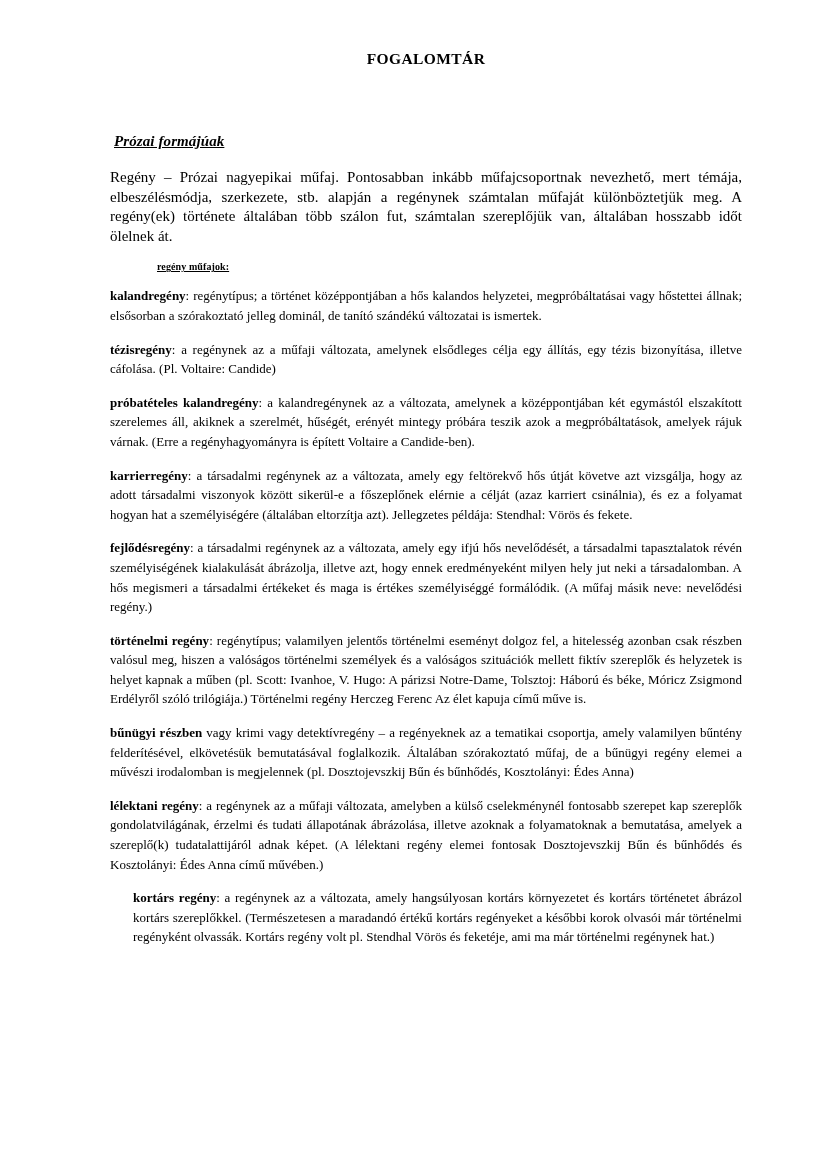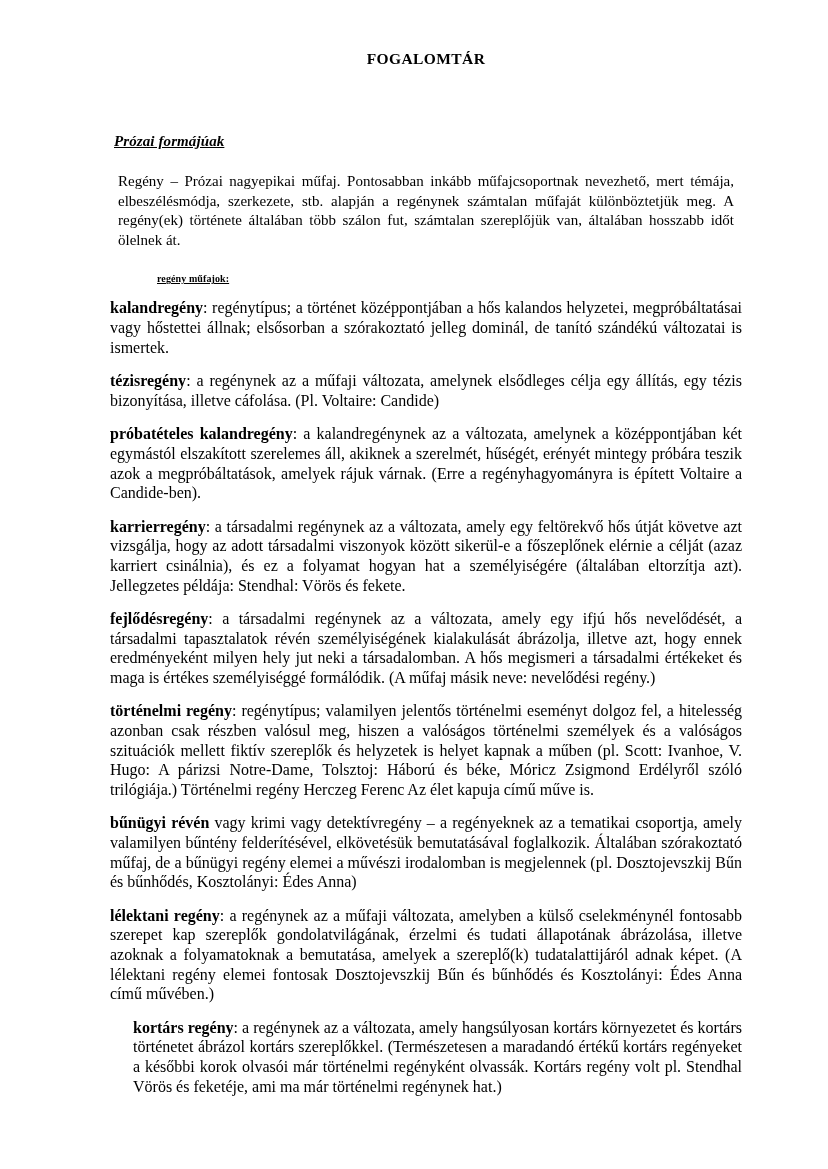--- a/index.html
+++ b/index.html
@@ -38,36 +38,36 @@
     font-style: italic;
     text-decoration: underline;
     font-size: 15px;
     margin: 4px;
     padding-top: 61px;
     letter-spacing: 0.1px;
   }
   .lead-para {
     font-size: 15px;
     line-height: 19.6px;
-    margin: 8px;
+    margin: 0;
     padding-top: 14px;
     text-align: justify;
     text-justify: inter-word;
   }
   .sub-heading {
     font-weight: bold;
     text-decoration: underline;
     font-size: 10px;
     margin: 0;
     padding-top: 15px;
     padding-left: 47px;
     letter-spacing: 0.1px;
   }
   .entry {
-    font-size: 16px;
+    font-size: 13px;
     line-height: 19.6px;
     margin: 0;
     padding-top: 14px;
     text-align: justify;
     text-justify: inter-word;
   }
   .entry .term {
     font-weight: bold;
   }
   .last-entry {
@@ -95,20 +95,20 @@
 
     <p class="entry"><span class="term">próbatételes kalandregény</span><span>: a kalandregénynek az a változata, amelynek a középpontjában két egymástól elszakított szerelemes áll, akiknek a szerelmét, hűségét, erényét mintegy próbára teszik azok a megpróbáltatások, amelyek rájuk várnak. (Erre a regényhagyományra is épített Voltaire a Candide-ben).</span></p>
 
 
     <p class="entry"><span class="term">karrierregény</span><span>: a társadalmi regénynek az a változata, amely egy feltörekvő hős útját követve azt vizsgálja, hogy az adott társadalmi viszonyok között sikerül-e a főszeplőnek elérnie a célját (azaz karriert csinálnia), és ez a folyamat hogyan hat a személyiségére (általában eltorzítja azt). Jellegzetes példája: Stendhal: Vörös és fekete.</span></p>
 
     <p class="entry"><span class="term">fejlődésregény</span><span>: a társadalmi regénynek az a változata, amely egy ifjú hős nevelődését, a társadalmi tapasztalatok révén személyiségének kialakulását ábrázolja, illetve azt, hogy ennek eredményeként milyen hely jut neki a társadalomban. A hős megismeri a társadalmi értékeket és maga is értékes személyiséggé formálódik. (A műfaj másik neve: nevelődési regény.)</span></p>
 
     <p class="entry"><span class="term">történelmi regény</span><span>: regénytípus; valamilyen jelentős történelmi eseményt dolgoz fel, a hitelesség azonban csak részben valósul meg, hiszen a valóságos történelmi személyek és a valóságos szituációk mellett fiktív szereplők és helyzetek is helyet kapnak a műben (pl. Scott: Ivanhoe, V. Hugo: A párizsi Notre-Dame, Tolsztoj: Háború és béke, Móricz Zsigmond Erdélyről szóló trilógiája.) Történelmi regény Herczeg Ferenc Az élet kapuja című műve is.</span></p>
 
-    <p class="entry"><span class="term">bűnügyi révén</span><span> vagy krimi vagy detektívregény – a regényeknek az a tematikai csoportja, amely valamilyen bűntény felderítésével, elkövetésük bemutatásával foglalkozik. Általában szórakoztató műfaj, de a bűnügyi regény elemei a művészi irodalomban is megjelennek (pl. Dosztojevszkij Bűn és bűnhődés, Kosztolányi: Édes Anna)</span></p>
+    <p class="entry"><span class="term">bűnügyi részben</span><span> vagy krimi vagy detektívregény – a regényeknek az a tematikai csoportja, amely valamilyen bűntény felderítésével, elkövetésük bemutatásával foglalkozik. Általában szórakoztató műfaj, de a bűnügyi regény elemei a művészi irodalomban is megjelennek (pl. Dosztojevszkij Bűn és bűnhődés, Kosztolányi: Édes Anna)</span></p>
 
     <p class="entry"><span class="term">lélektani regény</span><span>: a regénynek az a műfaji változata, amelyben a külső cselekménynél fontosabb szerepet kap szereplők gondolatvilágának, érzelmi és tudati állapotának ábrázolása, illetve azoknak a folyamatoknak a bemutatása, amelyek a szereplő(k) tudatalattijáról adnak képet. (A lélektani regény elemei fontosak Dosztojevszkij Bűn és bűnhődés és Kosztolányi: Édes Anna című művében.)</span></p>
 
     <p class="entry last-entry"><span class="term">kortárs regény</span><span>: a regénynek az a változata, amely hangsúlyosan kortárs környezetet és kortárs történetet ábrázol kortárs szereplőkkel. (Természetesen a maradandó értékű kortárs regényeket a későbbi korok olvasói már történelmi regényként olvassák. Kortárs regény volt pl. Stendhal Vörös és feketéje, ami ma már történelmi regénynek hat.)</span></p>
 
   </div>
 </div>
 
 </body></html>

